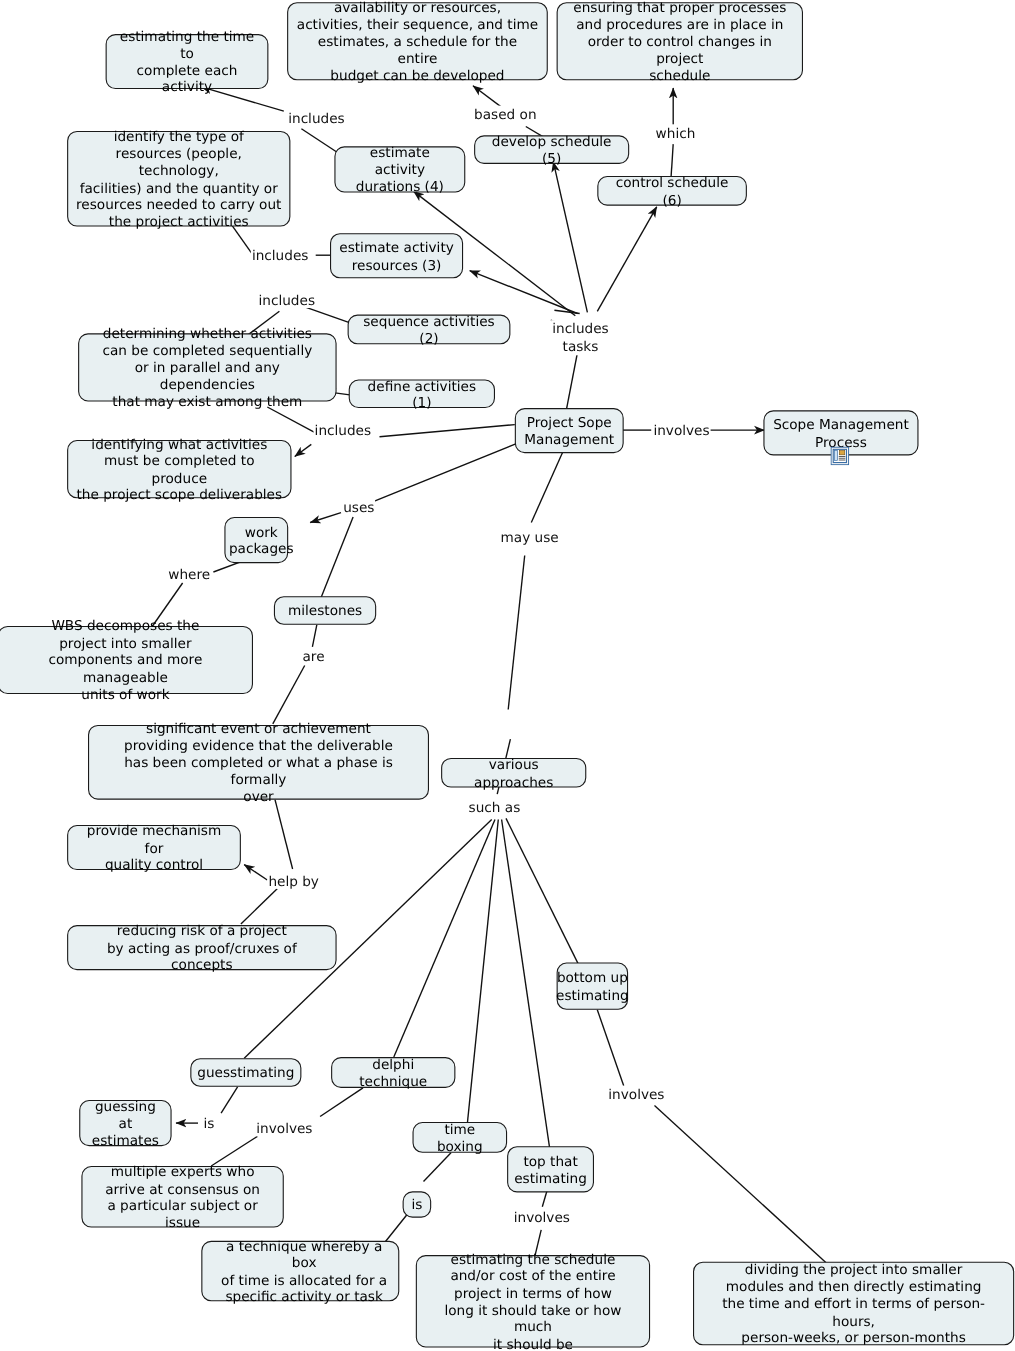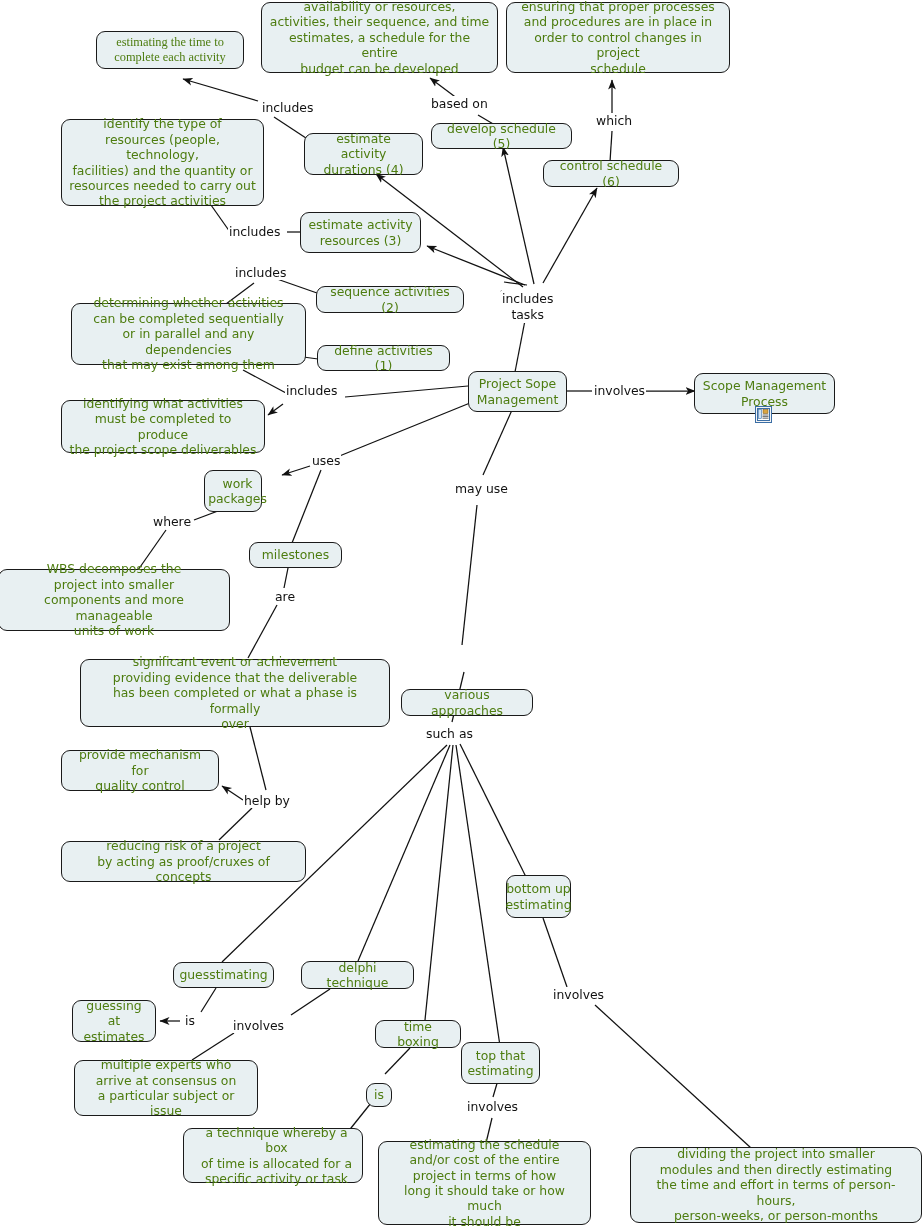--- a/index.html
+++ b/index.html
@@ -23,21 +23,21 @@
     top: 0;
     width: 923px;
     height: 1228px;
   }
   .node {
     position: absolute;
     box-sizing: border-box;
     background: #e8f0f2;
     border: 1px solid #1a1a1a;
     border-radius: 9px;
-    color: #4d7c0f;
+    color: #000000;
     font-size: 12.4px;
     line-height: 15.4px;
     text-align: center;
     display: flex;
     align-items: center;
     justify-content: center;
     padding: 2px 7px;
     white-space: pre-line;
     z-index: 3;
   }
@@ -141,21 +141,21 @@
       <path d="M498,1080 L493,1097"></path>
       <path d="M492,1118 L486,1143"></path>
 
       <path d="M543,918 L567,987"></path>
       <path d="M595,1005 L751,1148"></path>
 
       <path d="M521,376 L515,372"></path>
     </g>
   </svg>
 
-  <div class="node" style="left:96px; top:31px; width:148px; height:38px;font-family:Liberation Serif, serif;">estimating the time to
+  <div class="node" style="left:96px; top:31px; width:148px; height:50px;">estimating the time to
 complete each activity</div>
 
   <div class="node" style="left:261px; top:2px; width:237px; height:71px;">availability or resources,
 activities, their sequence, and time
 estimates, a schedule for the entire
 budget can be developed</div>
 
   <div class="node" style="left:506px; top:2px; width:224px; height:71px;">ensuring that proper processes
 and procedures are in place in
 order to control changes in project

